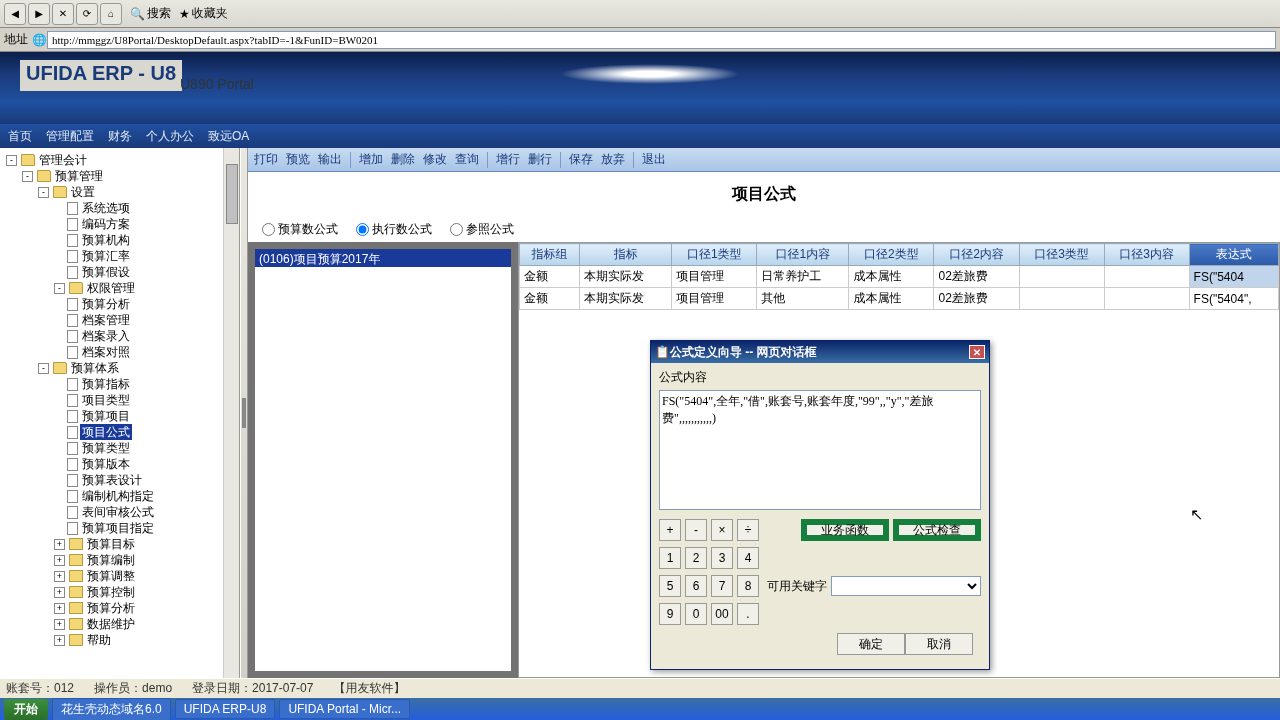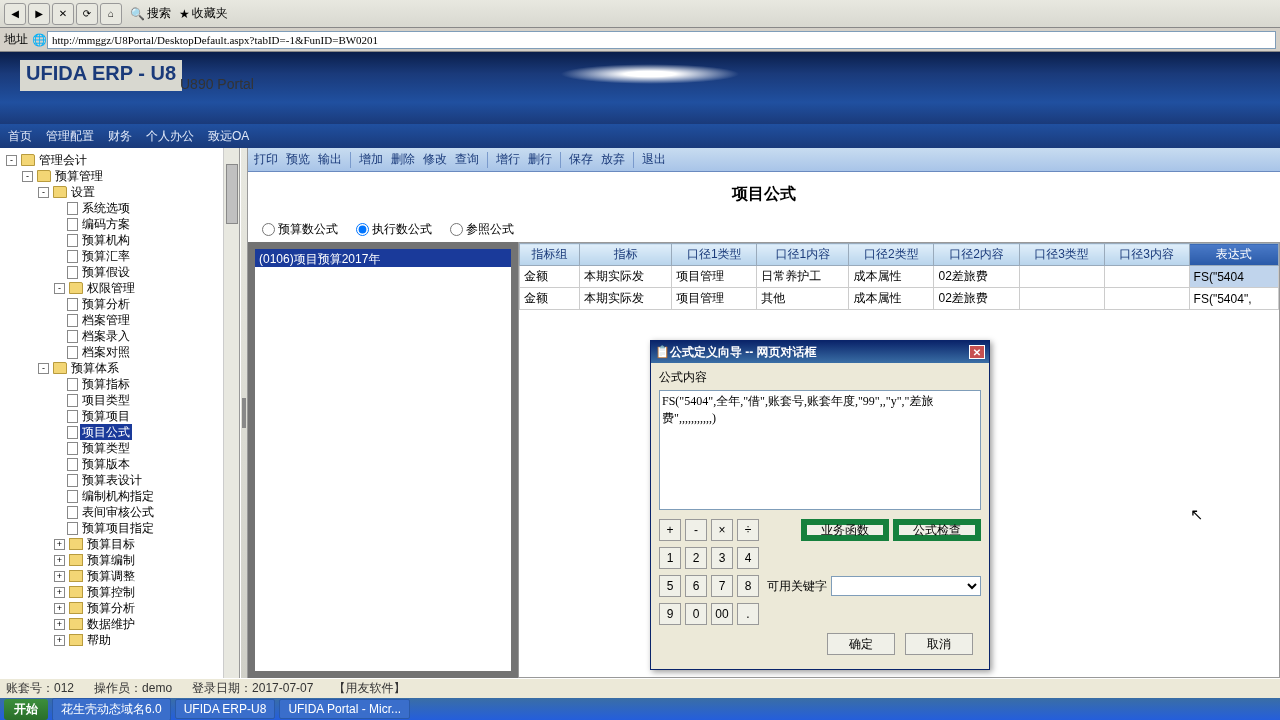--- a/index.html
+++ b/index.html
@@ -71,21 +71,21 @@
 .dialog-title .spacer { flex: 1; }
 .dialog-title .close { width: 16px; height: 14px; background: #c75050; color: #fff; display: flex; align-items: center; justify-content: center; font-size: 10px; border: 1px solid #fff; }
 .dialog-body { padding: 6px 8px; }
 .dialog-body .lbl { margin-bottom: 4px; }
 .dialog-body textarea { width: 100%; height: 120px; resize: none; border: 1px solid #7f9db9; font-family: SimSun; font-size: 12px; padding: 2px; overflow-y: scroll; }
 .calc-row { display: flex; gap: 4px; margin-top: 6px; align-items: center; }
 .calc-row .btn { width: 22px; height: 22px; border: 1px solid #999; background: #f0f0e8; display: flex; align-items: center; justify-content: center; }
 .calc-row .wide-btn { height: 22px; padding: 0 14px; border: 6px solid #15803d; background: #f0f0e8; display: flex; align-items: center; }
 .calc-row .kw-label { margin-left: 4px; }
 .calc-row select { flex: 1; height: 20px; border: 1px solid #7f9db9; background: #fff; }
-.dialog-footer { display: flex; justify-content: flex-end; gap: 10px; padding: 8px; }
+.dialog-footer { display: flex; justify-content: flex-end; gap: 0; padding: 8px; }
 .dialog-footer button { width: 68px; height: 22px; border: 1px solid #999; background: #f0f0e8; }
 
 .statusbar { height: 20px; background: #ece9d8; border-top: 1px solid #fff; display: flex; align-items: center; padding: 0 6px; gap: 20px; color: #333; }
 .taskbar { height: 22px; background: linear-gradient(#3a6ea5, #245edc); display: flex; align-items: center; padding: 0 4px; gap: 4px; }
 .taskbar .start { background: linear-gradient(#3c8f3c, #2a6e2a); color: #fff; padding: 2px 10px; border-radius: 3px; font-weight: bold; }
 .taskbar .task { background: #3a6ecb; color: #fff; padding: 2px 8px; border: 1px solid #2a5aa8; border-radius: 2px; max-width: 160px; overflow: hidden; text-overflow: ellipsis; white-space: nowrap; }
 
 .cursor { position: absolute; left: 1190px; top: 505px; font-size: 16px; color: #000; z-index: 200; pointer-events: none; }
 </style>
 </head>

